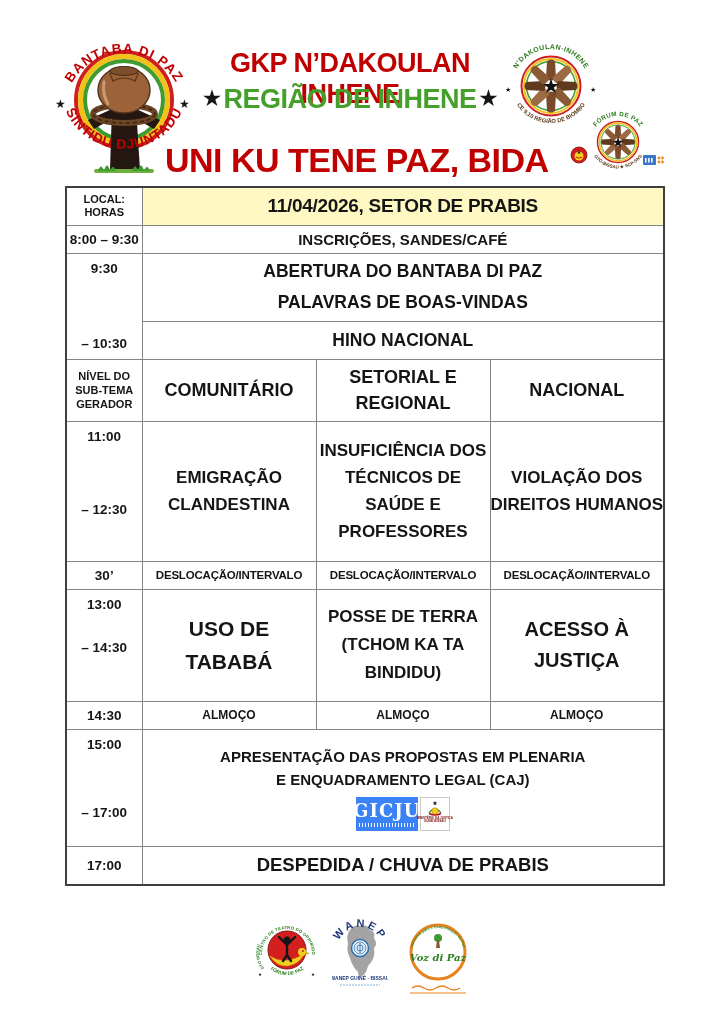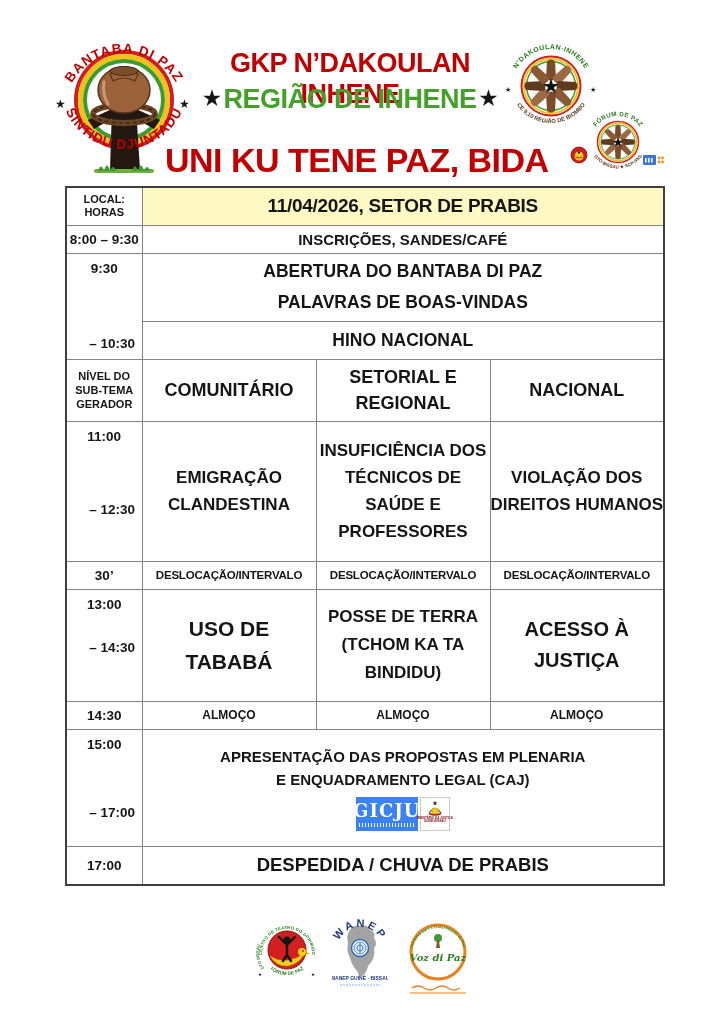--- a/index.html
+++ b/index.html
@@ -13,21 +13,21 @@
   
   table.sched{position:absolute;left:65px;top:186px;width:598px;border-collapse:collapse;table-layout:fixed;border:2px solid #3f3f3f;}
   table.sched td{border:1px solid #848484;text-align:center;vertical-align:middle;font-weight:bold;padding:0;color:#151515;}
   tr.r1{height:38px}tr.r2{height:28px}tr.r3a{height:68px}tr.r3b{height:38px}tr.r4{height:62px}
   tr.r5{height:140px}tr.r6{height:28px}tr.r7{height:112px}tr.r8{height:28px}tr.r9{height:117px}tr.r10{height:39px}
   td.corner{font-size:11px;line-height:13px;}
   td.date{background:#fef9c3;font-size:19px;letter-spacing:-0.3px;}
   td.time{font-size:13.5px;}
   td.rel{position:relative;}
   .ts-top{position:absolute;top:7px;left:0;width:100%;font-size:13.5px;}
-  .ts-bot{position:absolute;left:0;width:100%;font-size:13.5px;margin-left:8px;}
+  .ts-bot{position:absolute;left:0;width:100%;font-size:13.5px;}
   .b6{bottom:8px}.b44{bottom:44px}.b46{bottom:46px}.b26{bottom:26px}
   td.inscr{font-size:15px;}
   td.abert{font-size:17.5px;line-height:31px;}
   td.hino{font-size:17.5px;}
   td.nivel{font-size:11px;line-height:14px;margin-left:28px;}
   td.cat{font-size:18px;line-height:26px;padding:0 12px;}
   td.tema{font-size:17px;line-height:27px;vertical-align:top;padding:14px 12px 0;}
   td.desloc{font-size:11.5px;letter-spacing:-0.2px;}
   td.t2a{font-size:21px;line-height:33px;padding:0 12px 16px;}
   td.t2b{font-size:17px;line-height:28px;padding:0 6px 16px;}

